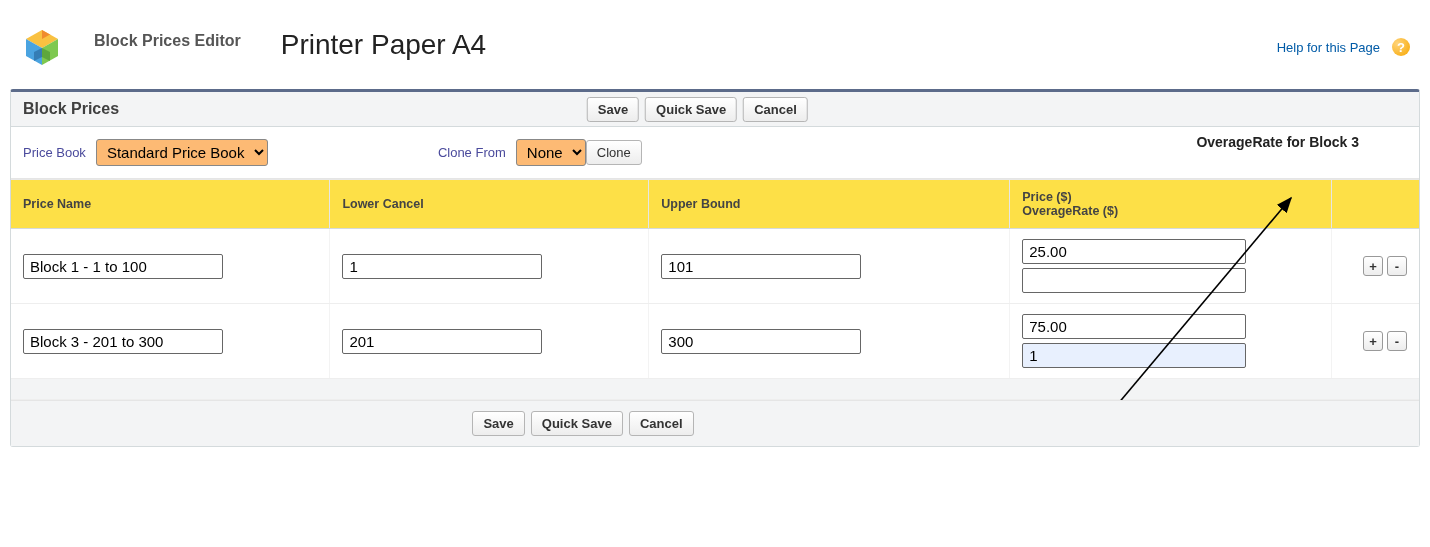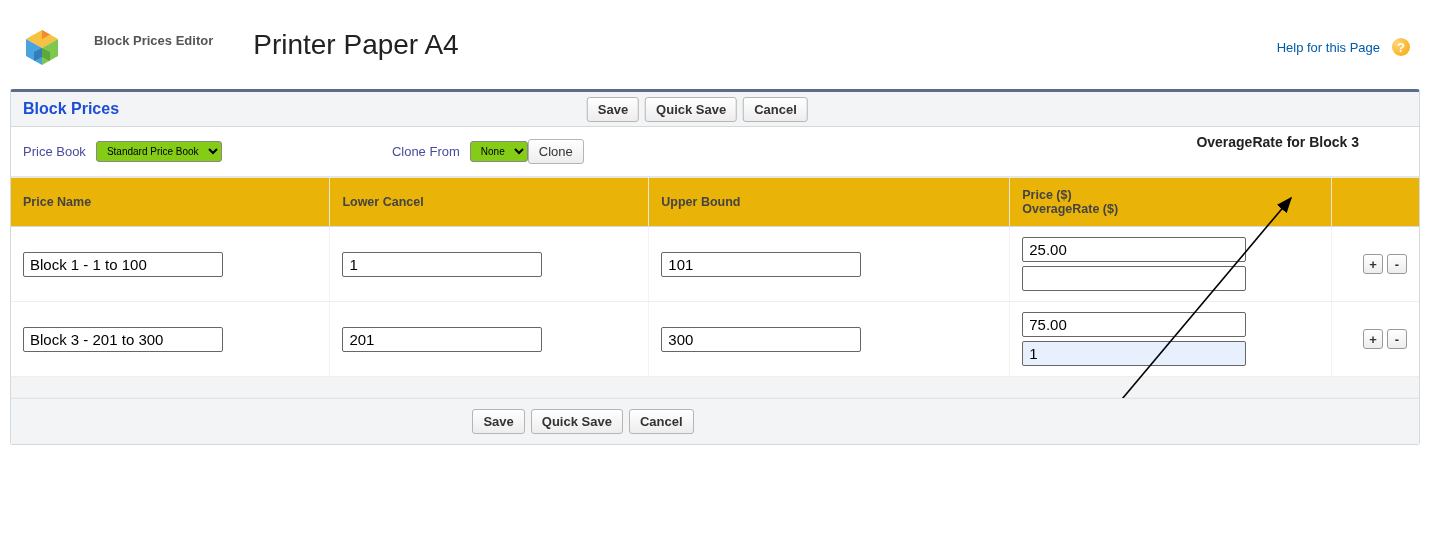--- a/index.html
+++ b/index.html
@@ -2,65 +2,65 @@
 <html><head>
 <meta charset="utf-8">
 <style>
   * { box-sizing: border-box; }
   html, body { margin: 0; padding: 0; font-family: Arial, Helvetica, sans-serif; font-size: 13px; color: #222; background: #fff; }
   .page { width: 1430px; min-height: 547px; position: relative; padding: 10px; }
   .header { display: flex; align-items: center; padding: 15px 10px 20px 10px; }
   .header-left { display: flex; align-items: center; }
   .cube-icon { width: 44px; height: 44px; display: flex; align-items: center; justify-content: center; margin-right: 30px; }
   .title-block { display: flex; flex-direction: column; }
-  .editor-label { font-size: 13px; font-weight: bold; color: #555; margin-bottom: 13px; }
+  .editor-label { font-size: 16px; font-weight: bold; color: #555; margin-bottom: 13px; }
   .product-title { font-size: 28px; font-weight: 400; color: #222; margin-left: 40px; margin-top: -4px; }
   .title-row { display: flex; align-items: center; }
   .help-link { margin-left: auto; display: flex; align-items: center; gap: 12px; }
   .help-link a { color: #015ba7; text-decoration: none; font-size: 13px; }
   .help-icon { width: 18px; height: 18px; border-radius: 50%; background: radial-gradient(circle at 30% 30%, #ffd47a, #f7a600); color: #fff; font-weight: bold; display: flex; align-items: center; justify-content: center; font-size: 13px; }
 
   .panel { border: 1px solid #d4dadc; border-top: 3px solid #5c6b8a; border-radius: 3px; }
   .panel-header { display: flex; align-items: center; padding: 8px 12px; background: #f3f4f5; border-bottom: 1px solid #d4dadc; }
-  .panel-title { font-size: 16px; font-weight: bold; color: #1d4ed8; }
+  .panel-title { font-size: 16px; font-weight: bold; color: #404040; }
   .btn-group { display: flex; gap: 6px; margin-left: auto; margin-right: auto; position: absolute; left: 50%; transform: translateX(-58%); }
   .btn-group2 { display: flex; justify-content: center; gap: 6px; padding: 10px 0; background: #f3f4f5; border-top: 1px solid #e5e5e5; position: relative; }
   .btn-group2-inner { position: relative; left: -132px; display: flex; gap: 6px; }
   button.sf-btn {
     background: linear-gradient(#ffffff, #ededed);
     border: 1px solid #b5b5b5;
     border-radius: 3px;
     padding: 4px 10px;
     font-size: 13px;
     font-weight: bold;
     color: #333;
     cursor: pointer;
   }
 
   .controls-row { display: flex; align-items: center; padding: 12px 12px; border-bottom: 1px solid #e5e5e5; position: relative; }
   .ctrl-label { color: #4a4a9c; font-size: 13px; margin-right: 10px; }
   select.sf-select {
     border: 1px solid #888;
     border-radius: 3px;
-    font-size: 10px;
+    font-size: 15px;
     padding: 3px 6px;
-    background: #84cc16;
+    background: #fdba74;
   }
   .clone-group { margin-left: 170px; display: flex; align-items: center; }
   .annotation { position: absolute; right: 60px; top: 7px; font-weight: bold; font-size: 14px; pointer-events: none; }
   .arrow-svg { position: absolute; right: 140px; top: 196px; pointer-events: none; }
 
   table.block-table { width: 100%; border-collapse: collapse; }
   table.block-table th {
     text-align: left;
     font-size: 12.5px;
     font-weight: bold;
     color: #444;
     padding: 10px 12px;
-    background: #eab308;
+    background: #fde047;
     border-bottom: 1px solid #d4dadc;
     border-top: 1px solid #e8e8e8;
   }
   table.block-table th + th { border-left: 1px solid #e5e5e5; }
   table.block-table td {
     padding: 10px 12px;
     border-bottom: 1px solid #eee;
     vertical-align: middle;
   }
   table.block-table td + td { border-left: 1px solid #f3f3f3; }

